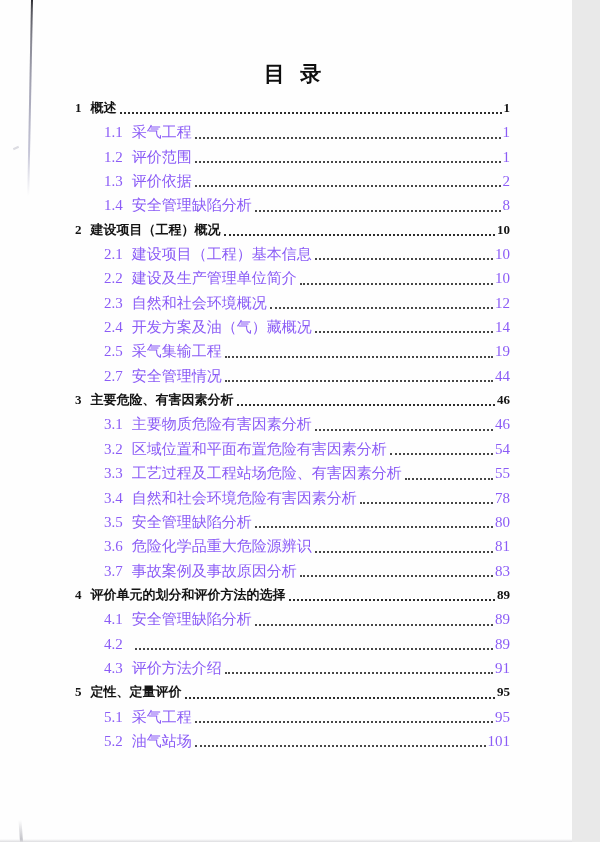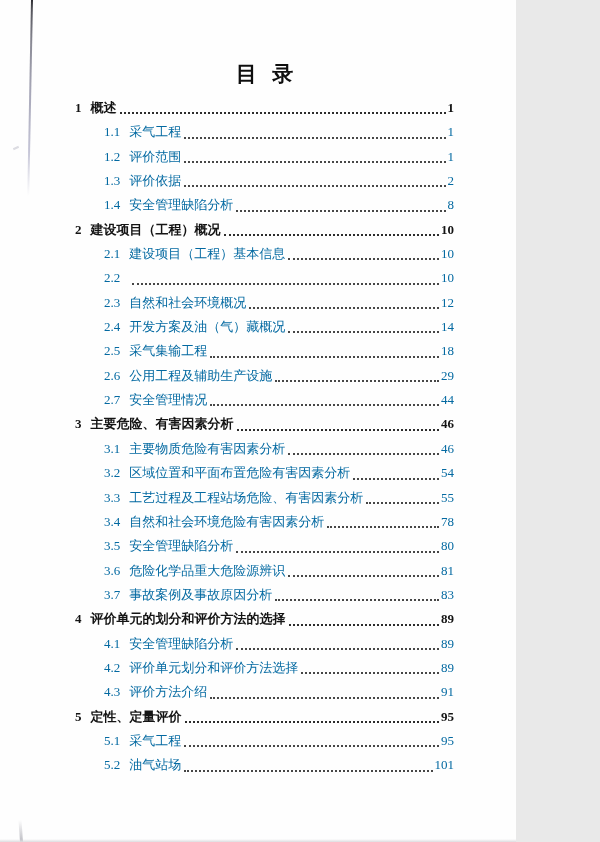--- a/index.html
+++ b/index.html
@@ -3,21 +3,21 @@
 <meta charset="utf-8">
 <style>
   html, body {
     margin: 0;
     padding: 0;
     overflow: hidden;
     background: #e9e9e9;
   }
   .sheet {
     position: relative;
-    width: 516px;
+    width: 572px;
     height: 842px;
     background: #fefefe;
     overflow: hidden;
     font-family: "Liberation Serif", "DejaVu Serif", serif;
     color: #222;
   }
   
   .artifact-top-line {
     position: absolute;
     left: 31px;
@@ -77,22 +77,22 @@
     margin-bottom: 7px;
   }
   .toc {
     width: 100%;
   }
   .row {
     display: flex;
     align-items: stretch;
     height: 24.35px;
     line-height: 24.35px;
-    font-size: 13px;
-    color: #0369a1;
+    font-size: 15px;
+    color: #8b5cf6;
     white-space: nowrap;
   }
   .row.l1 {
     font-weight: bold;
     font-size: 13px;
     color: #141414;
   }
   .row.l2 {
     padding-left: 29px;
   }
@@ -158,46 +158,41 @@
     <span class="pg">10</span>
   </div>
         <div class="row l2">
     <span class="num">2.1</span>
     <span class="label">建设项目（工程）基本信息</span>
     <span class="dots"></span>
     <span class="pg">10</span>
   </div>
         <div class="row l2">
     <span class="num">2.2</span>
+    <span class="label">建设及生产管理单位简介</span>
     <span class="dots"></span>
     <span class="pg">10</span>
   </div>
         <div class="row l2">
     <span class="num">2.3</span>
     <span class="label">自然和社会环境概况</span>
     <span class="dots"></span>
     <span class="pg">12</span>
   </div>
         <div class="row l2">
     <span class="num">2.4</span>
     <span class="label">开发方案及油（气）藏概况</span>
     <span class="dots"></span>
     <span class="pg">14</span>
   </div>
         <div class="row l2">
     <span class="num">2.5</span>
     <span class="label">采气集输工程</span>
     <span class="dots"></span>
-    <span class="pg">18</span>
-  </div>
-        <div class="row l2">
-    <span class="num">2.6</span>
-    <span class="label">公用工程及辅助生产设施</span>
-    <span class="dots"></span>
-    <span class="pg">29</span>
+    <span class="pg">19</span>
   </div>
         <div class="row l2">
     <span class="num">2.7</span>
     <span class="label">安全管理情况</span>
     <span class="dots"></span>
     <span class="pg">44</span>
   </div>
         <div class="row l1">
     <span class="num">3</span>
     <span class="label">主要危险、有害因素分析</span>
@@ -253,21 +248,20 @@
     <span class="pg">89</span>
   </div>
         <div class="row l2">
     <span class="num">4.1</span>
     <span class="label">安全管理缺陷分析</span>
     <span class="dots"></span>
     <span class="pg">89</span>
   </div>
         <div class="row l2">
     <span class="num">4.2</span>
-    <span class="label">评价单元划分和评价方法选择</span>
     <span class="dots"></span>
     <span class="pg">89</span>
   </div>
         <div class="row l2">
     <span class="num">4.3</span>
     <span class="label">评价方法介绍</span>
     <span class="dots"></span>
     <span class="pg">91</span>
   </div>
         <div class="row l1">

